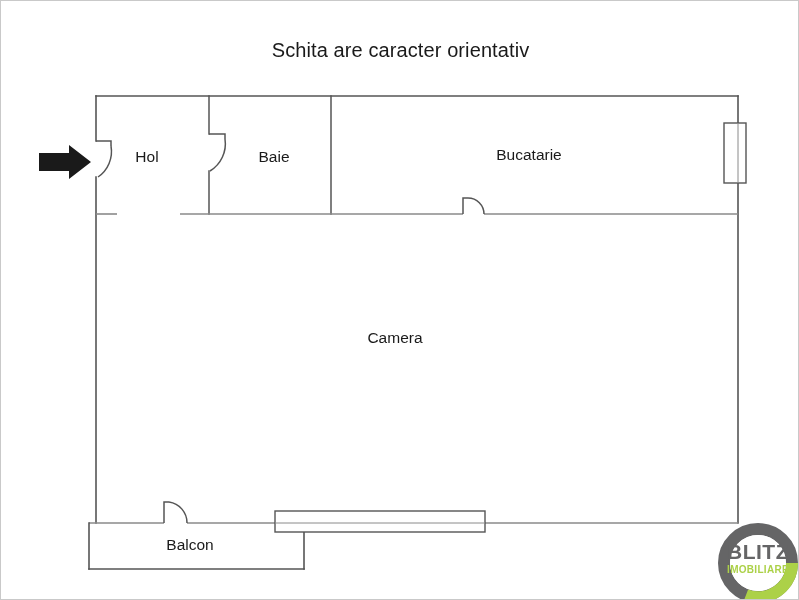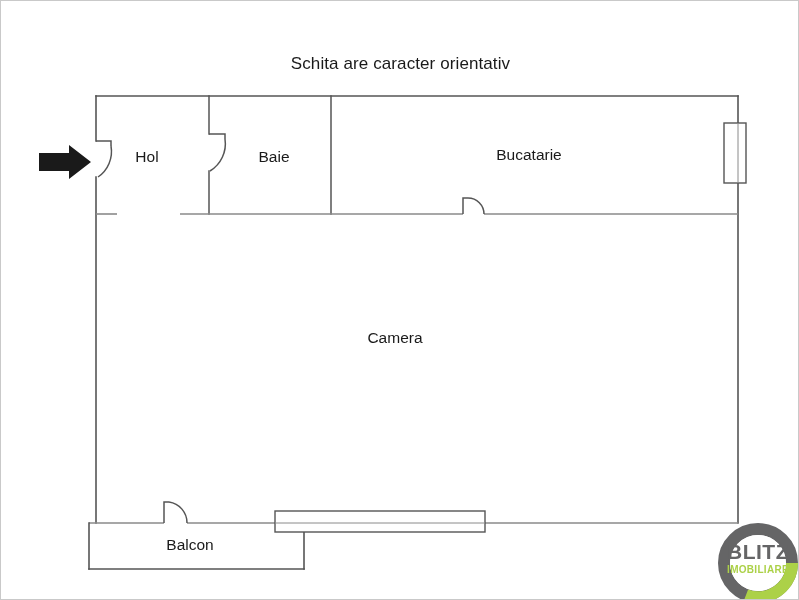--- a/index.html
+++ b/index.html
@@ -15,24 +15,24 @@
     width: 799px;
     height: 600px;
     background: #ffffff;
     box-sizing: border-box;
     border: 1px solid #c9c9c9;
     overflow: hidden;
   }
   #plan-title {
     position: absolute;
     left: 0;
-    top: 53px;
+    top: 38px;
     width: 799px;
     text-align: center;
-    font-size: 17px;
+    font-size: 20px;
     color: #1a1a1a;
     letter-spacing: 0.1px;
     font-family: "Liberation Sans", sans-serif;
   }
   #floorplan-svg {
     position: absolute;
     left: 0;
     top: 0;
   }
   .room-label {

